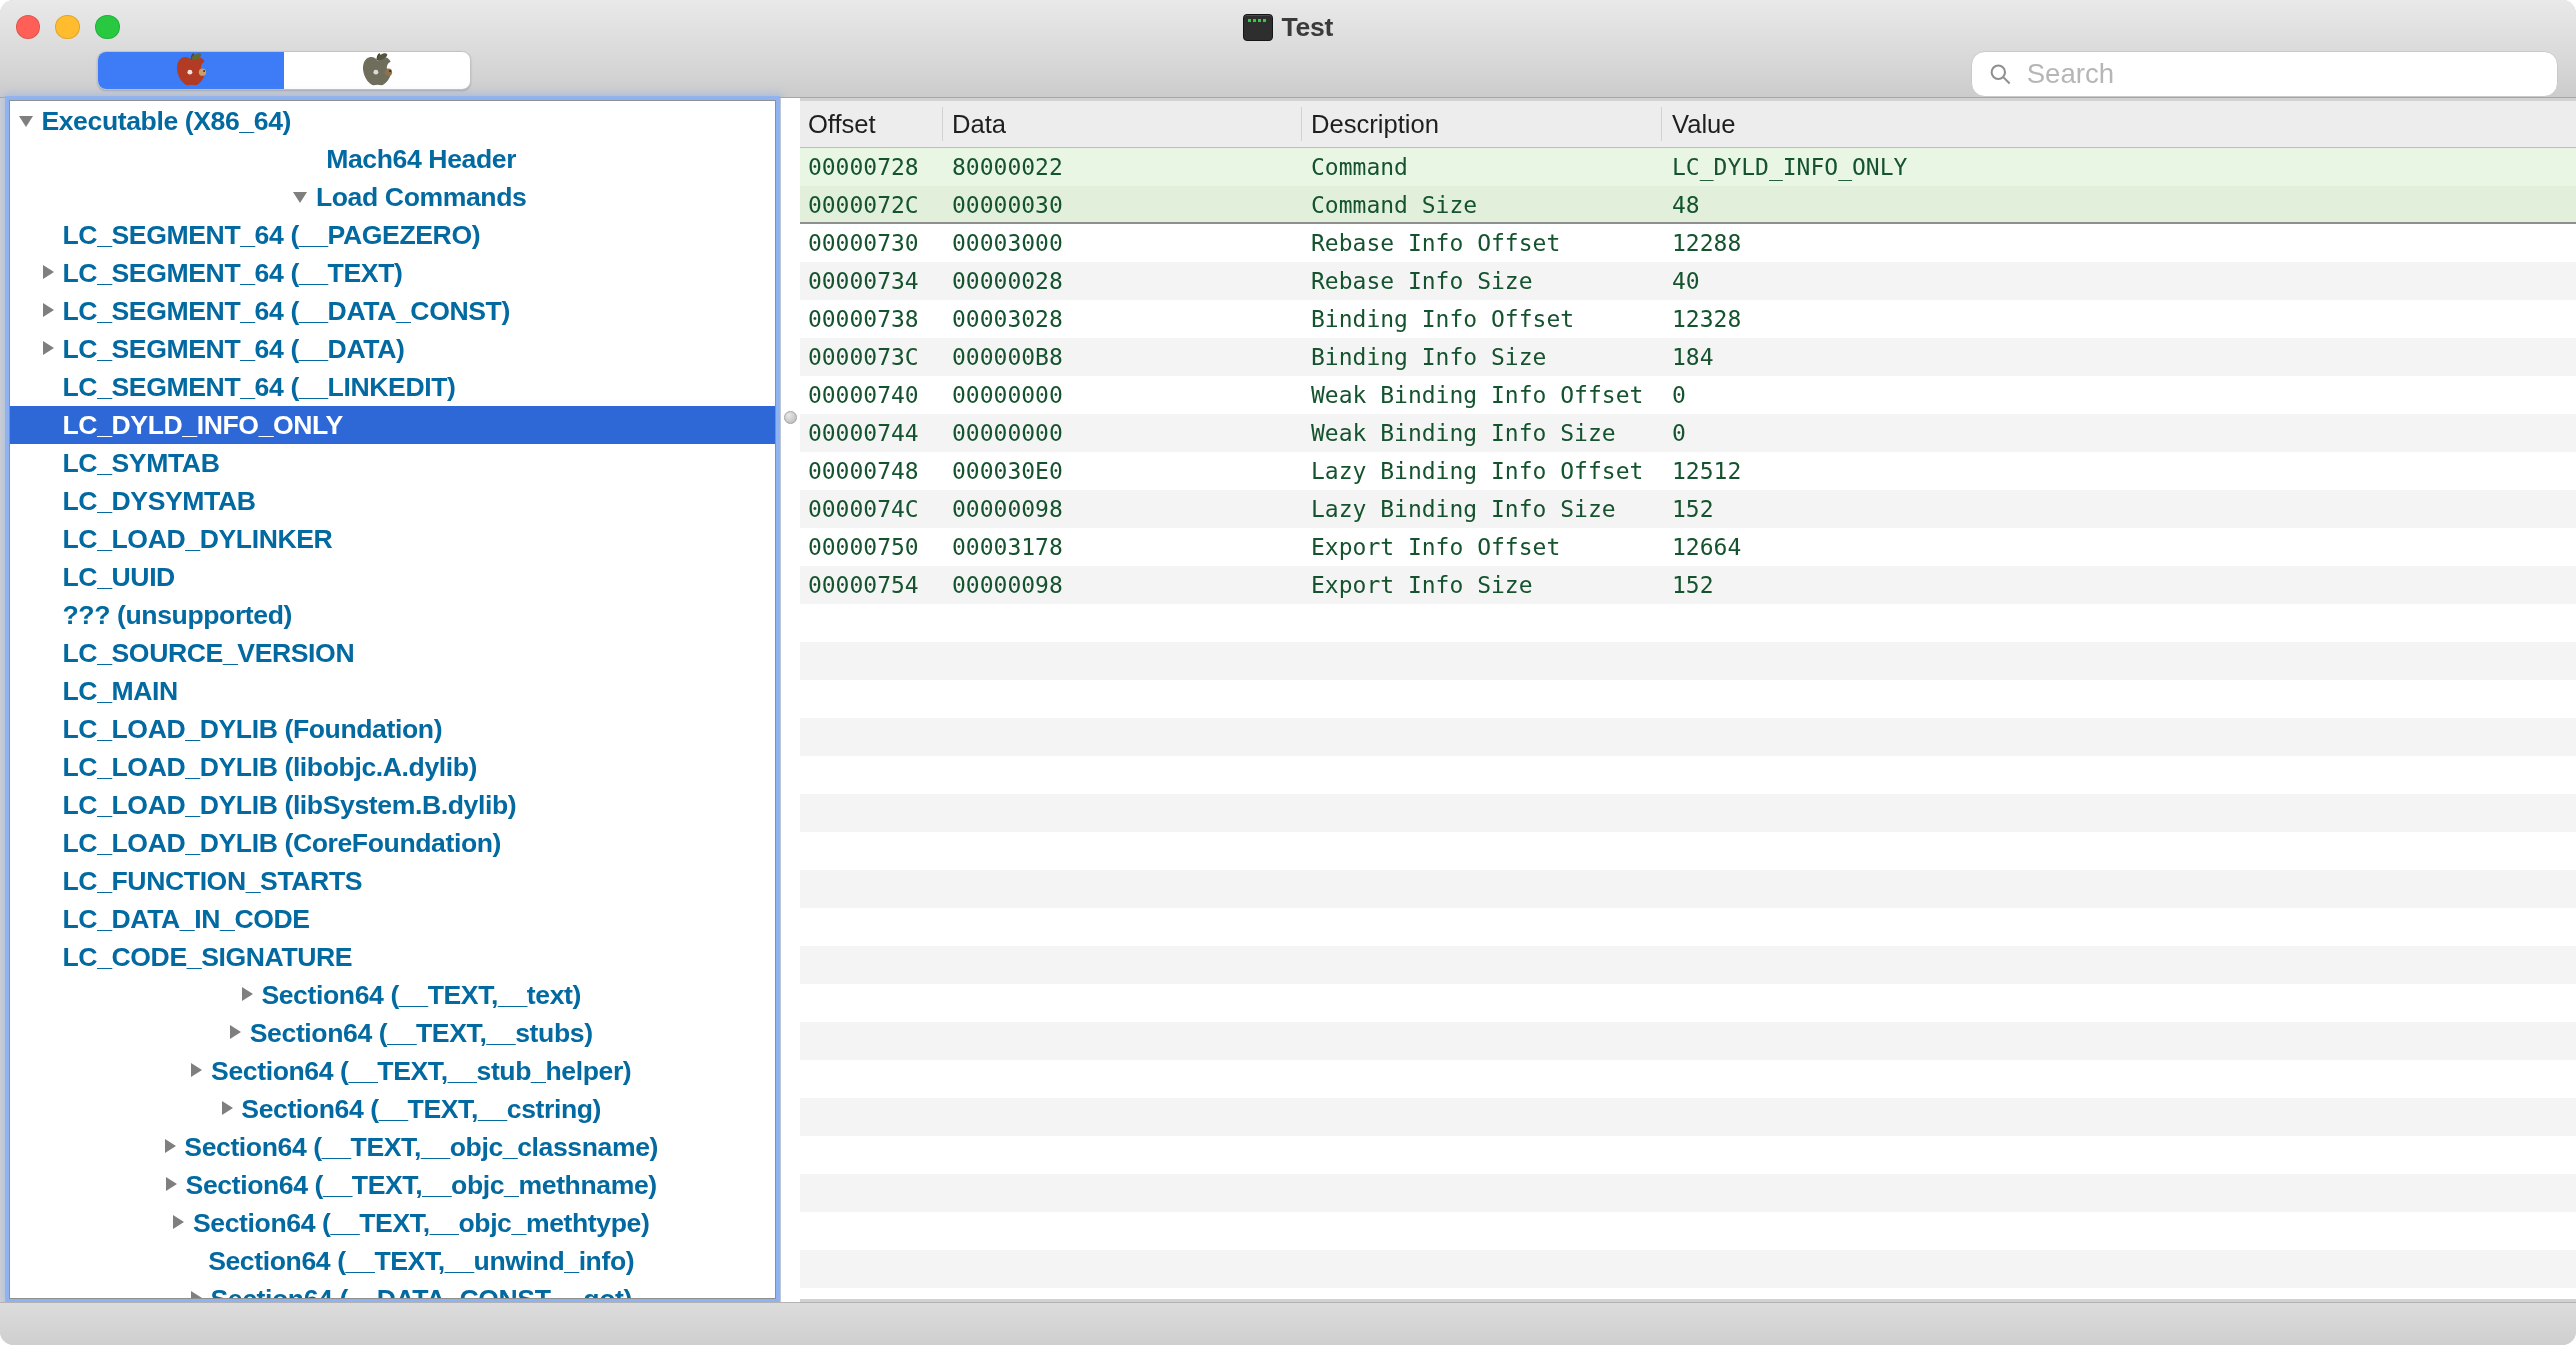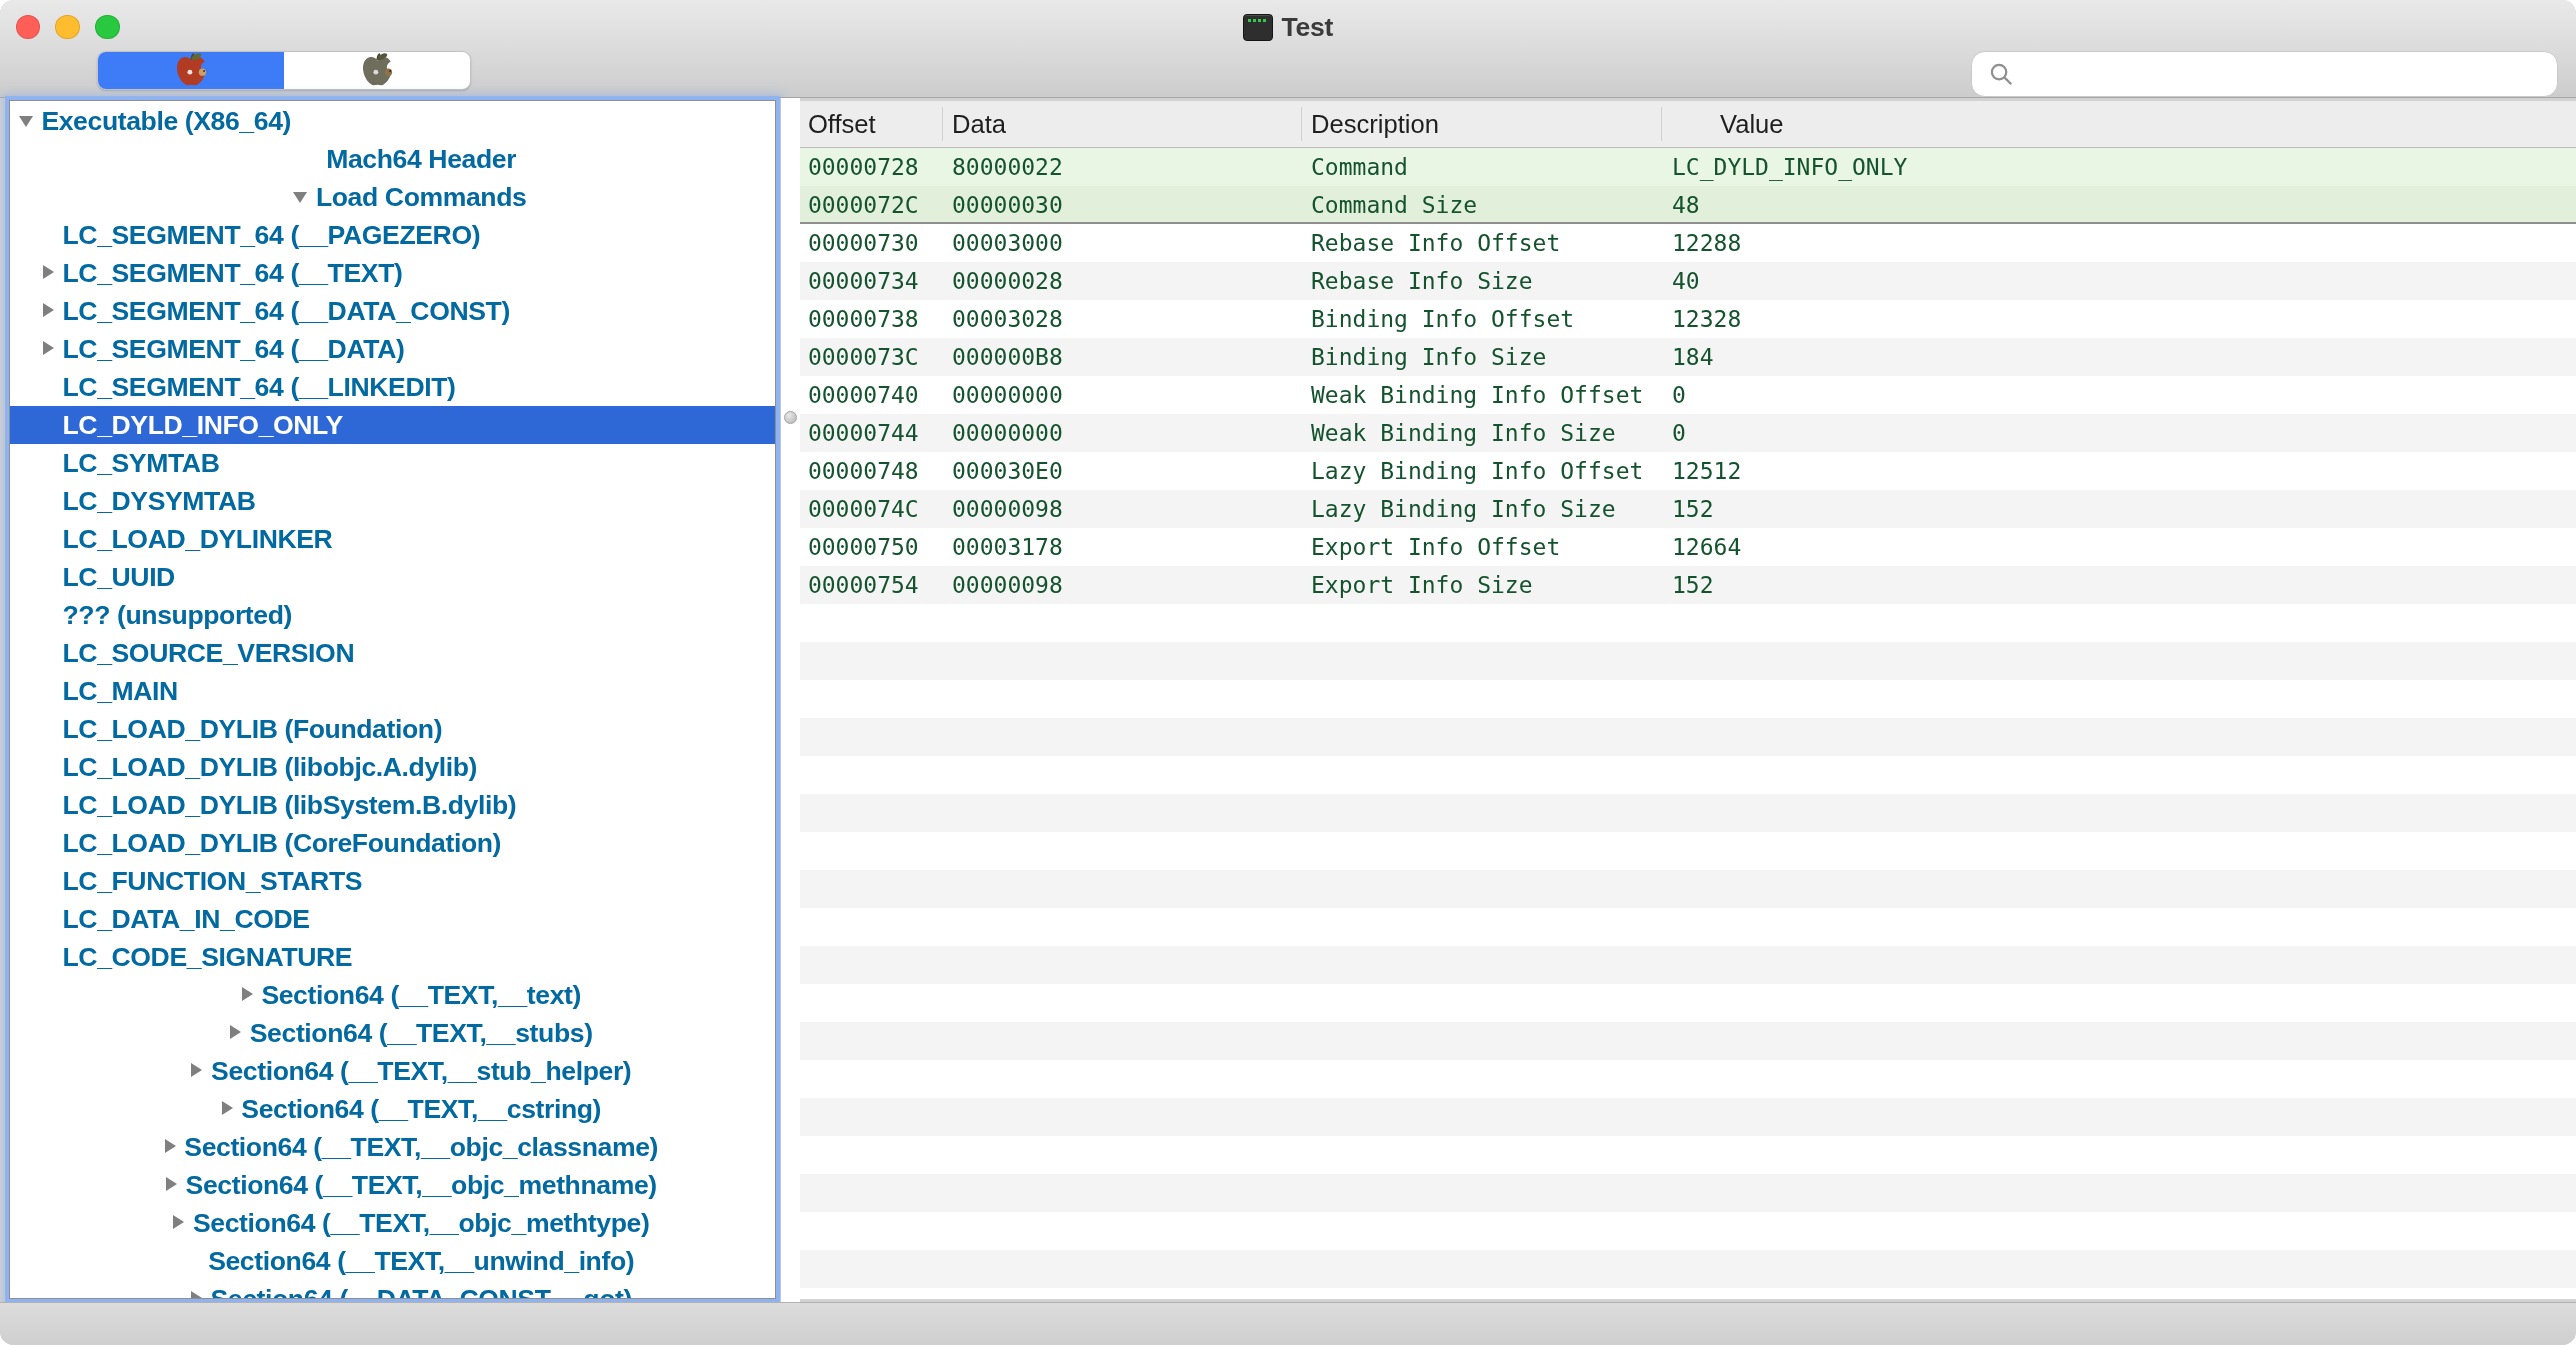--- a/index.html
+++ b/index.html
@@ -101,21 +101,21 @@
   }
 
   
   .table-panel { position:absolute; left:800px; right:0; top:3px; bottom:3px; background:#ffffff; overflow:hidden; }
   .t-head {
     position:relative; height:47px; background:var(--header-bg);
     border-bottom:1px solid #bdbdbd;
     font-size:25.6px; color:#1f1f1f;
   }
   .t-head .hcell { position:absolute; top:0; line-height:47px; }
-  .hc0{ left:7.9px;text-align:center; } .hc1{ left:152px; } .hc2{ left:511px; } .hc3{ left:920px; }
+  .hc0{ left:7.9px;text-align:center; } .hc1{ left:152px; } .hc2{ left:511px; } .hc3{ left:872px; }
   .vsep { position:absolute; top:5.9px; bottom:5.9px; width:1px; background:#d2d2d2; }
   .vs0{ left:142px; } .vs1{ left:501px; } .vs2{ left:861px; }
 
   .t-body { position:relative; }
   .t-row {
     position:relative; height:38px; line-height:38px;
     font-family:"DejaVu Sans Mono", monospace; font-size:23px; color:#14532d;
     white-space:nowrap;
   }
   .t-row.even { background:#ffffff; }
@@ -176,20 +176,21 @@
           <circle cx="39.5" cy="24.5" r="1.2" fill="#2e2619"></circle>
         </svg>
       </div>
     </div>
 
     <div class="search-field">
       <svg width="26.6" height="26.6" viewBox="0 0 24 24">
         <circle cx="10" cy="10" r="6.5" fill="none" stroke="#8f8f8f" stroke-width="2"></circle>
         <line x1="15" y1="15" x2="21" y2="21" stroke="#8f8f8f" stroke-width="2"></line>
       </svg>
+      <input type="text" placeholder="Search" style="">
     </div>
   </header>
 
   <div class="content">
 
     <aside class="sidebar">
   <div class="tree-row lvl0">
     <span class="arrow expanded"></span>
     <span class="tree-label">Executable (X86_64)</span>
   </div>

